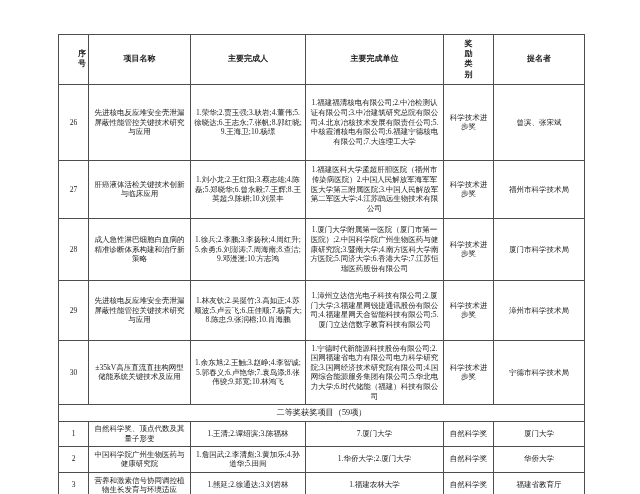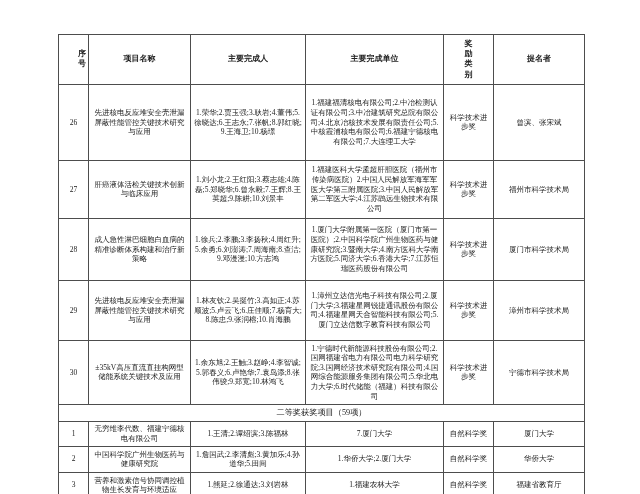--- a/index.html
+++ b/index.html
@@ -110,21 +110,21 @@
         <td class="c-people">1.余东旭;2.王触;3.赵峥;4.李智诚;5.郭春义;6.卢艳华;7.袁鸟添;8.张伟骏;9.郑宽;10.林鸿飞</td>
         <td class="c-units">1.宁德时代新能源科技股份有限公司;2.国网福建省电力有限公司电力科学研究院;3.国网经济技术研究院有限公司;4.国网综合能源服务集团有限公司;5.华北电力大学;6.时代储能（福建）科技有限公司</td>
         <td class="c-cat">科学技术进步奖</td>
         <td class="c-nom">宁德市科学技术局</td>
       </tr>
       <tr class="section-row" style="height:16px">
         <td colspan="6">二等奖获奖项目（59项）</td>
       </tr>
       <tr style="height:18px">
         <td class="c-no">1</td>
-        <td class="c-name">无穷维李代数、福建宁德核电有限公司</td>
+        <td class="c-name">自然科学奖、顶点代数及其量子形变</td>
         <td class="c-people">1.王清;2.谭绍滨;3.陈福林</td>
         <td class="c-units">7.厦门大学</td>
         <td class="c-cat">自然科学奖</td>
         <td class="c-nom">厦门大学</td>
       </tr>
       <tr style="height:26px">
         <td class="c-no">2</td>
         <td class="c-name">中国科学院广州生物医药与健康研究院</td>
         <td class="c-people">1.詹国武;2.李清彪;3.黄加乐;4.孙道华;5.田间</td>
         <td class="c-units">1.华侨大学;2.厦门大学</td>

